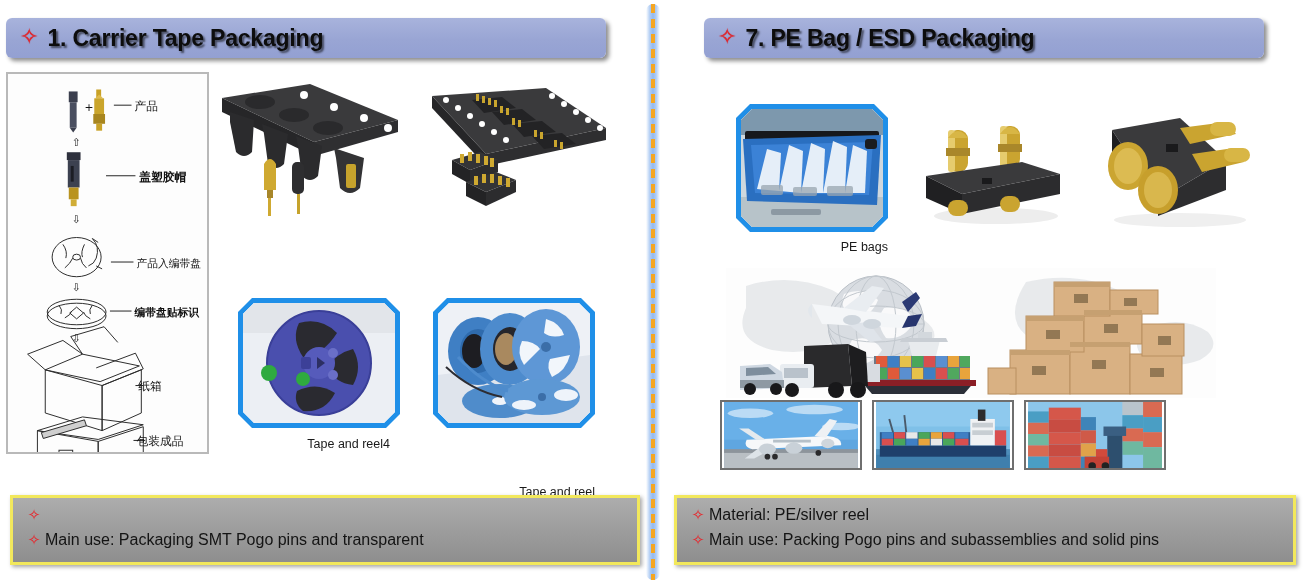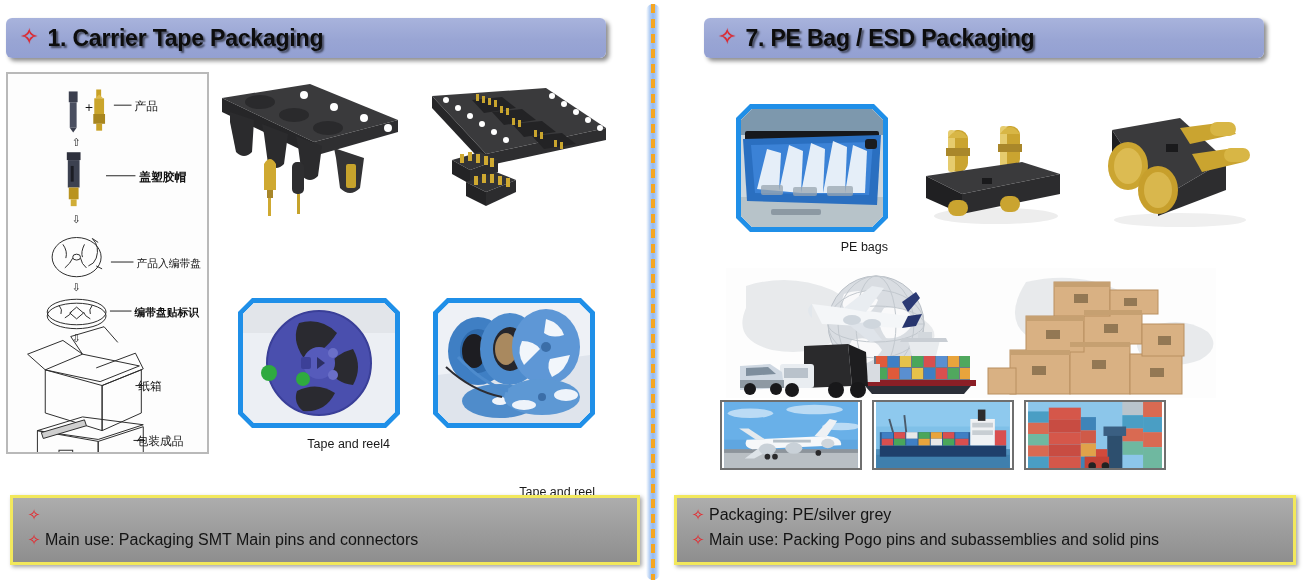--- a/index.html
+++ b/index.html
@@ -353,21 +353,21 @@
       </div>
     </div>
     <div class="caption" style="left:433px;top:437px;width:162px;margin-top:48px;">Tape and reel</div>
 
     <div class="note" style="left:10px;top:495px;width:630px;height:70px;">
       <div class="note-row">
         <span class="note-star">✧</span>
       </div>
       <div class="note-row">
         <span class="note-star">✧</span>
-        <span class="note-text">Main use: Packaging SMT Main pins and connectors</span>
+        <span class="note-text">Main use: Packaging SMT Pogo pins and transparent</span>
       </div>
     </div>
   </div>
 
   <div class="divider">
     <div class="divider-dash"></div>
   </div>
 
   <div class="panel panel-right">
 
@@ -665,21 +665,21 @@
           <rect x="60" y="58" width="26" height="12" fill="#c34236"></rect>
           <circle cx="68" cy="68" r="4" fill="#222"></circle>
           <circle cx="82" cy="68" r="4" fill="#222"></circle>
         </g>
       </svg>
     </div>
 
     <div class="note" style="left:8px;top:495px;width:622px;height:70px;">
       <div class="note-row">
         <span class="note-star">✧</span>
-        <span class="note-text">Packaging: PE/silver grey</span>
+        <span class="note-text">Material: PE/silver reel</span>
       </div>
       <div class="note-row">
         <span class="note-star">✧</span>
         <span class="note-text">Main use: Packing Pogo pins and subassemblies and solid pins</span>
       </div>
     </div>
   </div>
 </div>
 
 </body></html>

